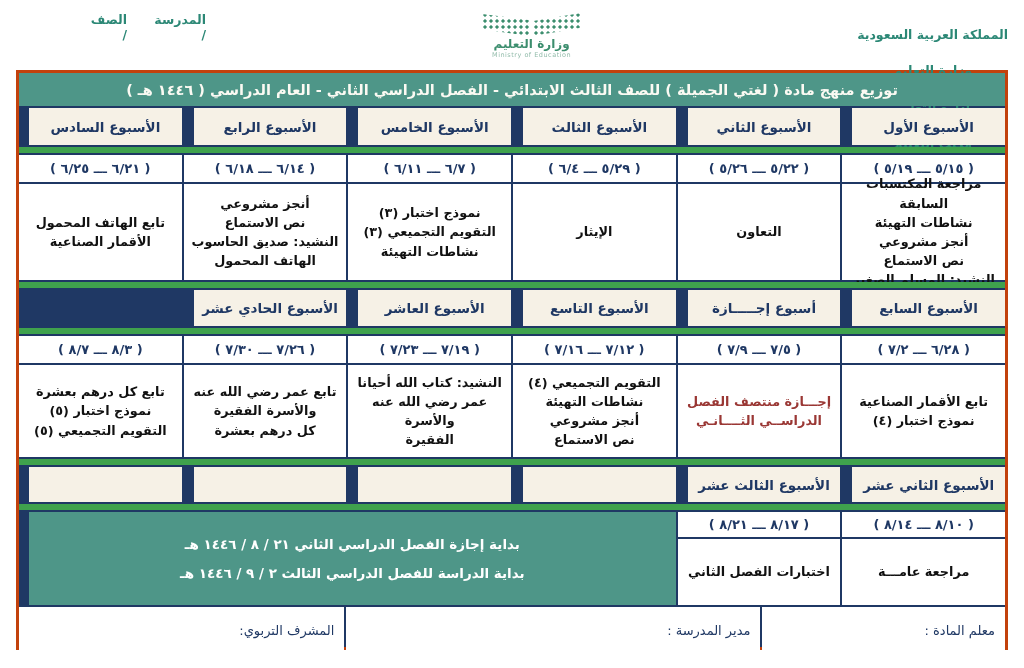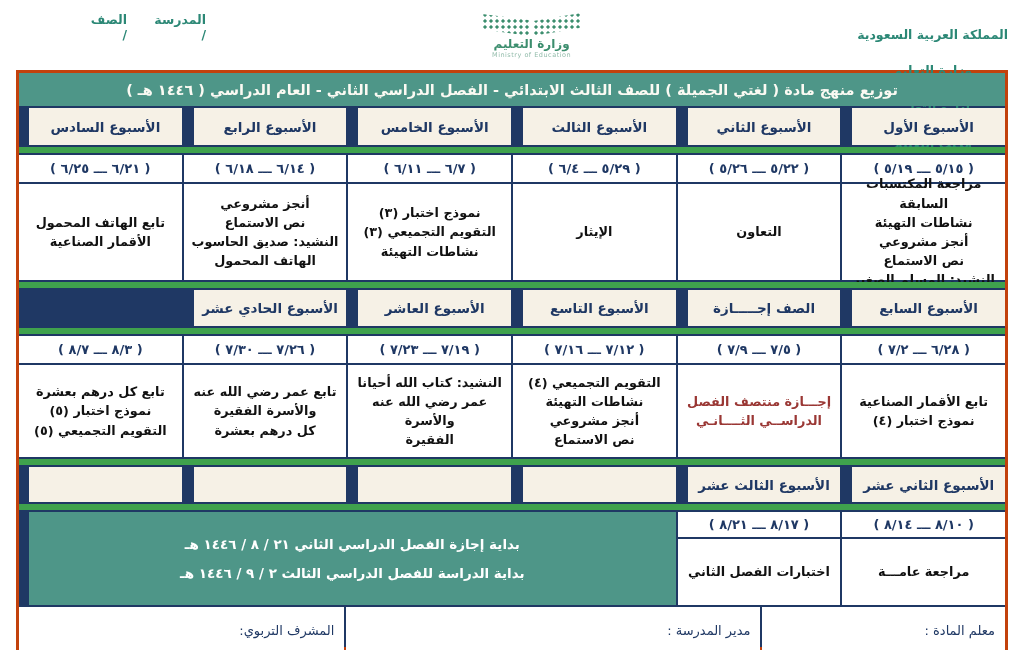--- a/index.html
+++ b/index.html
@@ -114,21 +114,21 @@
       <div class="cell">أنجز مشروعي
 نص الاستماع
 النشيد: صديق الحاسوب
 الهاتف المحمول</div>
       <div class="cell">تابع الهاتف المحمول
 الأقمار الصناعية</div>
 
       <div class="band"></div>
 
       <div class="hdr">الأسبوع السابع</div>
-      <div class="hdr">الصف إجـــــازة</div>
+      <div class="hdr">أسبوع إجـــــازة</div>
       <div class="hdr">الأسبوع التاسع</div>
       <div class="hdr">الأسبوع العاشر</div>
       <div class="hdr">الأسبوع الحادي عشر</div>
 
       <div class="band"></div>
 
       <div class="date">( ٦/٢٨ ـــ ٧/٢ )</div>
       <div class="date">( ٧/٥ ـــ ٧/٩ )</div>
       <div class="date">( ٧/١٢ ـــ ٧/١٦ )</div>
       <div class="date">( ٧/١٩ ـــ ٧/٢٣ )</div>

